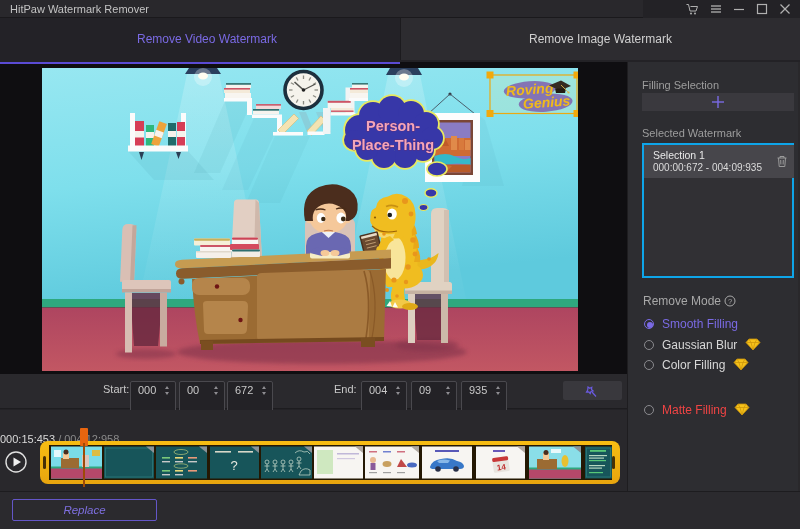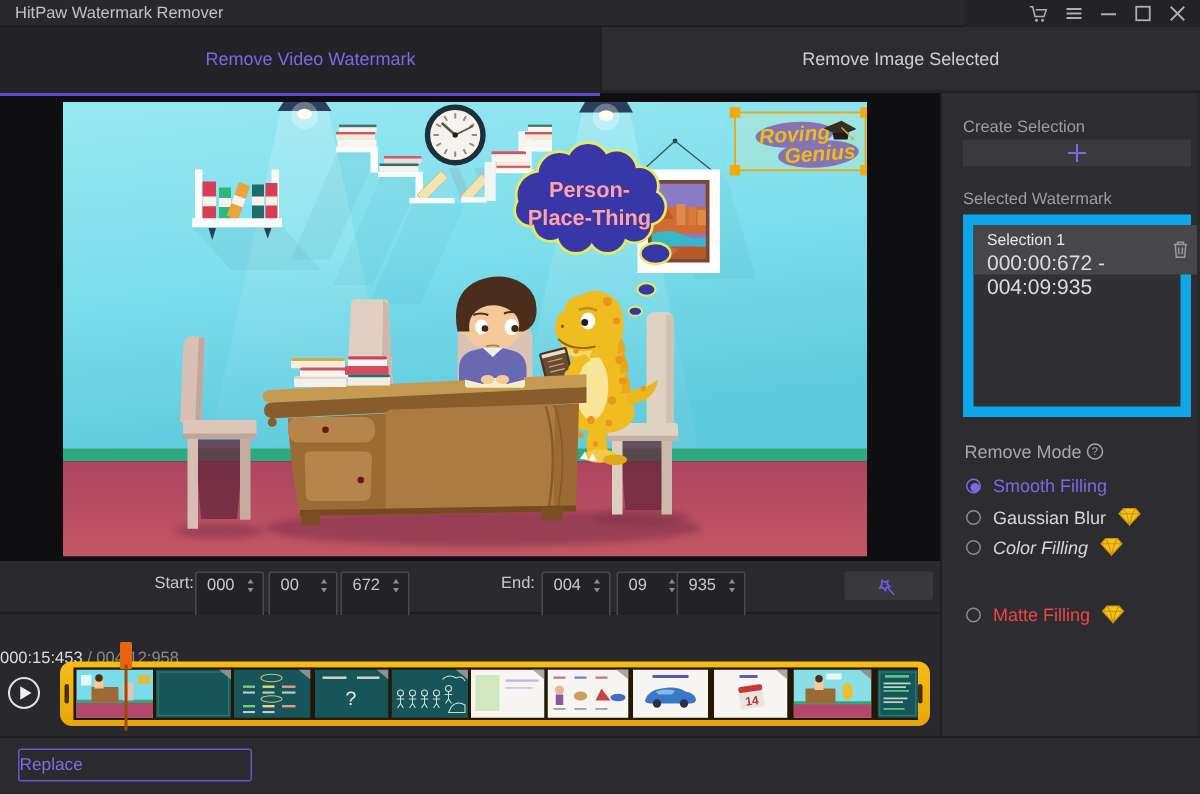--- a/index.html
+++ b/index.html
@@ -52,38 +52,38 @@
   .slot { position:absolute; width:3px; height:13px; background:#473005; border-radius:1.5px; top:46px; }
   #playhead-tab { position:absolute; left:80px; top:18px; width:8px; height:18px; background:#e8650f;
     border-radius:1px; z-index:5; }
   #playhead-line { position:absolute; left:83px; top:33px; width:2px; height:44px; background:#9e4a07; z-index:5; }
 
   
   #rightpanel { position:absolute; left:627px; top:62px; width:173px; height:429px; background:#2d2d31;
     border-left:1px solid #1e1d20; }
   .rp-label { position:absolute; left:14px; font-size:11px; color:#9d9d9d; }
   #plusbtn { position:absolute; left:14px; top:31px; width:152px; height:18px; background:#3a393e; }
-  #sel-list { position:absolute; left:14px; top:81px; width:152px; height:135px; border:7px solid #0ea5e9;
+  #sel-list { position:absolute; left:14px; top:81px; width:152px; height:135px; border:2px solid #0ea5e9;
     background:#313034; }
   #sel-item { position:absolute; left:0; top:0; width:150px; height:33px; background:#47464b; }
   #sel-item .t1 { position:absolute; left:9px; top:4px; font-size:10.5px; color:#e8e8e8; }
-  #sel-item .t2 { position:absolute; left:9px; top:17px; font-size:14px; color:#dcdcdc; }
+  #sel-item .t2 { position:absolute; left:9px; top:17px; font-size:10px; color:#dcdcdc; }
   #remove-mode-label { position:absolute; left:15px; top:232px; font-size:12px; color:#a8a8a8; }
   .radio-row { position:absolute; left:16px; font-size:12px; }
   .radio { display:inline-block; width:10px; height:10px; border-radius:50%; border:1px solid #8a8a8e;
     vertical-align:-1px; margin-right:8px; }
   .radio.sel { border-color:#7a6ae4; position:relative; }
   .radio.sel:after { content:""; position:absolute; left:2px; top:2px; width:6px; height:6px;
     border-radius:50%; background:#7a6ae4; }
 
   
   #bottombar { position:absolute; left:0; top:491px; width:800px; height:38px; background:#2b2a2e;
     border-top:1px solid #1d1c1f; }
-  #replacebtn { position:absolute; left:12px; top:7px; width:156px; height:22px; border:1px solid #6456c8;
-    border-radius:2px; color:#7e6fe0; font-size:11.5px; line-height:21px; }
+  #replacebtn { position:absolute; left:12px; top:7px; width:145px; height:22px; border:1px solid #6456c8;
+    border-radius:2px; color:#7e6fe0; font-size:11.5px; text-align:center; line-height:21px;font-style:italic; }
   #exportbtn { position:absolute; left:641px; top:7px; width:150px; height:22px; background:#8678e8;
     border-radius:2px; color:#fff; font-size:11.5px; text-align:center; line-height:22px; }
 </style>
 </head>
 <body>
 <div id="app">
 
   <div id="titlebar">
     <div id="title-text">HitPaw Watermark Remover</div>
     <svg class="winicon" style="left:682px" viewBox="0 0 20 18">
@@ -109,21 +109,21 @@
     <svg class="winicon" style="left:775px" viewBox="0 0 20 18">
       <g stroke="#b0b0b0" stroke-width="1.2">
         <line x1="5.5" y1="4.5" x2="14.5" y2="13.5"></line>
           <line x1="14.5" y1="4.5" x2="5.5" y2="13.5"></line>
       </g>
     </svg>
   </div>
 
   <div id="tabs">
     <div id="tab-left">Remove Video Watermark</div>
-    <div id="tab-right">Remove Image Selected</div>
+    <div id="tab-right">Remove Image Watermark</div>
     <div id="tab-underline"></div>
   </div>
 
   <div id="videoarea">
     <svg id="video" viewBox="0 0 536 303" preserveAspectRatio="none">
       <defs>
         <linearGradient id="wallg" x1="0" y1="0" x2="0.25" y2="1">
           <stop offset="0" stop-color="#97e7f1"></stop>
           <stop offset="0.5" stop-color="#7edfec"></stop>
           <stop offset="1" stop-color="#5ecadd"></stop>
@@ -425,21 +425,21 @@
   </div>
 
   <div id="controls">
     <div class="ctl-label" style="left:103px">Start:</div>
     <div class="spinbox" style="left:130px">000<div class="spinner"></div></div>
     <div class="spinbox" style="left:179px">00<div class="spinner"></div></div>
     <div class="spinbox" style="left:227px">672<div class="spinner"></div></div>
     <div class="ctl-label" style="left:334px">End:</div>
     <div class="spinbox" style="left:361px">004<div class="spinner"></div></div>
     <div class="spinbox" style="left:411px">09<div class="spinner"></div></div>
-    <div class="spinbox" style="left:451px">935<div class="spinner"></div></div>
+    <div class="spinbox" style="left:461px">935<div class="spinner"></div></div>
     <div id="wandbtn">
       <svg width="56" height="19" viewBox="0 0 56 19">
         <g fill="none" stroke="#6a5ae0" stroke-width="1.2">
           <path d="M25 6 l1.8 1.2 2-.9 -.3 2.2 1.6 1.5 -2.1.5 -.8 2 -1.4-1.7 -2.2.2 1.1-1.9z"></path>
           <line x1="29" y1="11" x2="33" y2="15.5"></line>
         </g>
       </svg>
     </div>
   </div>
 
@@ -599,21 +599,21 @@
         </g>
       </svg>
     </div>
     <div class="slot" style="left:43px"></div>
     <div class="slot" style="left:612px"></div>
     <div id="playhead-tab"></div>
     <div id="playhead-line"></div>
   </div>
 
   <div id="rightpanel">
-    <div class="rp-label" style="top:17px">Create Selection</div>
+    <div class="rp-label" style="top:17px">Filling Selection</div>
     <div id="plusbtn">
       <svg width="152" height="18" viewBox="0 0 152 18">
         <g stroke="#7a6ae4" stroke-width="1.4">
           <line x1="76" y1="3" x2="76" y2="15"></line>
             <line x1="70" y1="9" x2="82" y2="9"></line>
         </g>
       </svg>
     </div>
     <div class="rp-label" style="top:65px">Selected Watermark</div>
     <div id="sel-list">
@@ -638,21 +638,21 @@
       </svg>
     </div>
     <div class="radio-row" style="top:255px; color:#7a6ae4;"><span class="radio sel"></span>Smooth Filling</div>
     <div class="radio-row" style="top:276px; color:#d8d8d8;"><span class="radio"></span>Gaussian Blur
       <svg width="16" height="13" viewBox="0 0 16 13" style="vertical-align:-2px; margin-left:4px;">
         <polygon points="4,1 12,1 15,4.5 8,12 1,4.5" fill="#f5c11a" stroke="#c8920a" stroke-width="0.8"></polygon>
         <polyline points="1,4.5 15,4.5" stroke="#c8920a" stroke-width="0.7" fill="none"></polyline>
         <polyline points="4,1 6,4.5 8,12 10,4.5 12,1" stroke="#c8920a" stroke-width="0.7" fill="none"></polyline>
       </svg>
     </div>
-    <div class="radio-row" style="top:296px; color:#d8d8d8;font-style:italic;"><span class="radio"></span>Color Filling
+    <div class="radio-row" style="top:296px; color:#d8d8d8;"><span class="radio"></span>Color Filling
       <svg width="16" height="13" viewBox="0 0 16 13" style="vertical-align:-2px; margin-left:4px;">
         <polygon points="4,1 12,1 15,4.5 8,12 1,4.5" fill="#f5c11a" stroke="#c8920a" stroke-width="0.8"></polygon>
         <polyline points="1,4.5 15,4.5" stroke="#c8920a" stroke-width="0.7" fill="none"></polyline>
         <polyline points="4,1 6,4.5 8,12 10,4.5 12,1" stroke="#c8920a" stroke-width="0.7" fill="none"></polyline>
       </svg>
     </div>
     <div class="radio-row" style="top:317px; color:#ef4444;margin-top:24px;"><span class="radio"></span>Matte Filling
       <svg width="16" height="13" viewBox="0 0 16 13" style="vertical-align:-2px; margin-left:4px;">
         <polygon points="4,1 12,1 15,4.5 8,12 1,4.5" fill="#f5c11a" stroke="#c8920a" stroke-width="0.8"></polygon>
         <polyline points="1,4.5 15,4.5" stroke="#c8920a" stroke-width="0.7" fill="none"></polyline>

